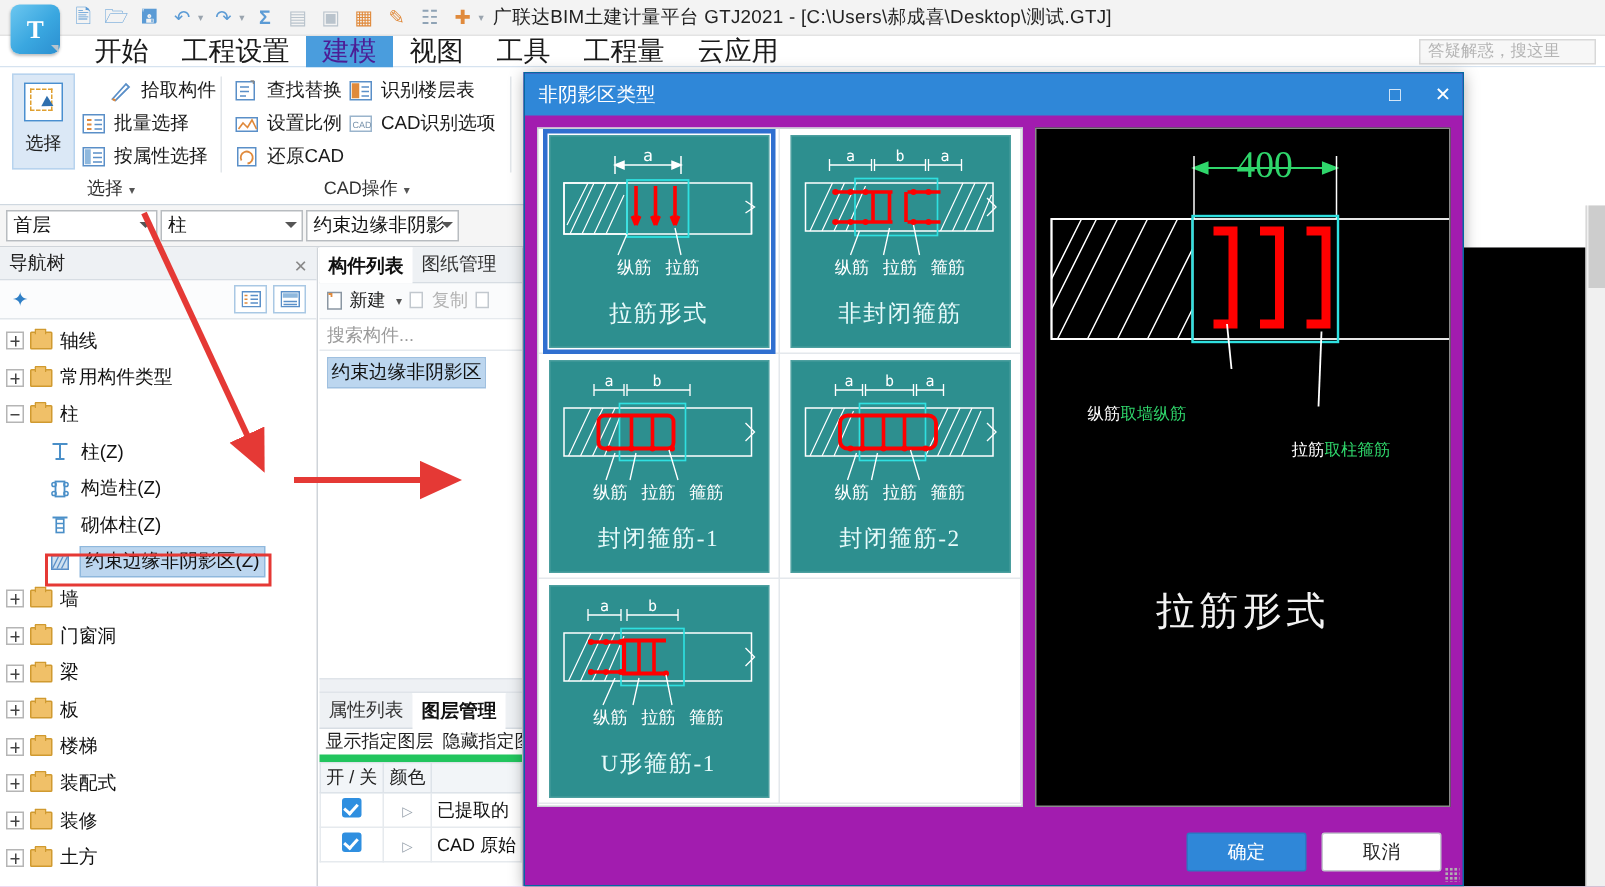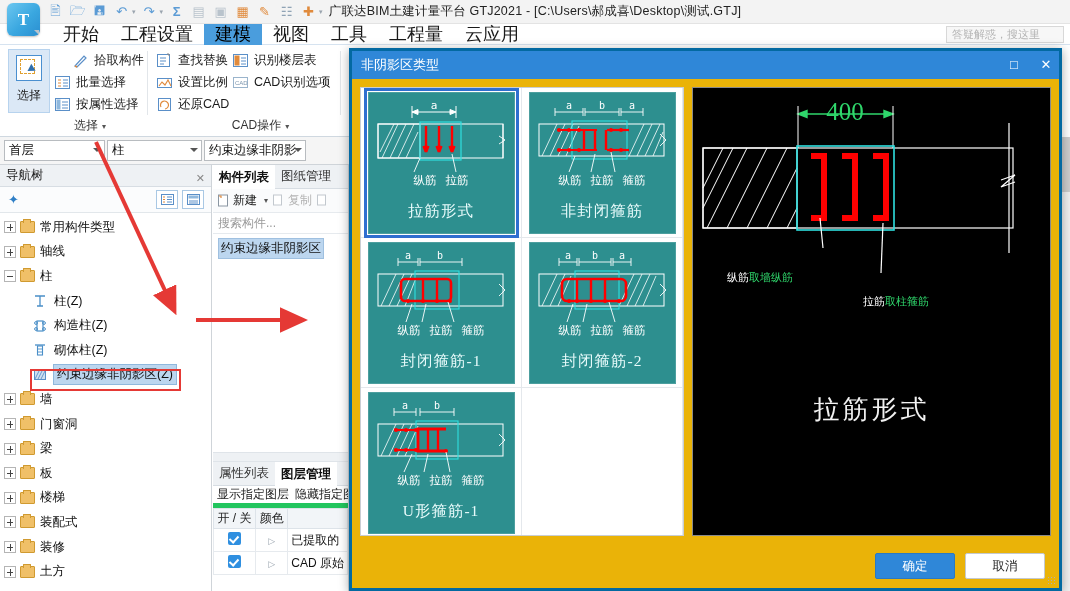--- a/index.html
+++ b/index.html
@@ -51,37 +51,37 @@
   }
   .logo-corner {
     position:absolute; left:34px; top:30px; width:0;height:0;
     border-left:5px solid transparent; border-top:5px solid #b9c3cc; z-index:12;
   }
   .tabs { position: absolute; left: 52px; top: 0; display: flex; height: 21px; }
   .tab {
     padding: 0 11px; height: 21px; line-height: 21px; font-size: 18px;
     color: #1a1a1a; cursor: default; white-space: nowrap;
   }
-  .tab.active { background: #4a9ddd; color: #000000; }
+  .tab.active { background: #4a9ddd; color: #4c1d95; }
   .helpbox {
     position: absolute; right: 6px; top: 2px; width: 118px; height: 17px;
     border: 1px solid #d8d8d8; background: #f7f7f7; color: #b4b4b4;
     font-size: 11px; line-height: 15px; padding-left: 5px; overflow:hidden;
     white-space:nowrap;
   }
 
   
   .ribbon {
     position: absolute; left: 0; top: 45px; width: 1070px; height: 92px;
     background: #ffffff; border-bottom: 1px solid #cfd8e0;
   }
   .rgroup { position: absolute; top: 0; height: 92px; }
   .rgroup .glabel {
     position: absolute; bottom: 3px; width: 100%; text-align: center;
-    font-size: 12px; color: #333; margin-left: 16px;
+    font-size: 12px; color: #333;
   }
   .rgroup .gsep { position: absolute; right: 0; top: 6px; bottom: 22px; width: 1px; background: #e2e6ea; }
 
   .bigbtn {
     position: absolute; left: 8px; top: 4px; width: 42px; height: 64px;
     background: #dbe8f6; border: 1px solid #b7d3ee;
     display: flex; flex-direction: column; align-items: center; justify-content: flex-start;
     padding-top: 5px;
   }
   .bigbtn .bico {
@@ -237,22 +237,22 @@
   .rscroll {
     position: absolute; right: 0; top: 137px; width: 13px; bottom: 0; background: #f0f0f0;
     border-left: 1px solid #d8d8d8;
   }
   .rscroll .thumb {
     position:absolute; left:1px; top:0px; width:11px; height:55px; background:#cdcdcd;
   }
 
   
   .dialog {
-    position: absolute; left: 349px; top: 48px; width: 713px; height: 543px;
-    background: #eab308; border: 3px solid #0369a1;
+    position: absolute; left: 349px; top: 48px; width: 627px; height: 543px;
+    background: #a21caf; border: 1px solid #0369a1;
     box-shadow: 0 2px 10px rgba(0,0,0,.35);
   }
   .dlg-title {
     height: 28px; background: #2f87d8; color: #fff; font-size: 13px;
     line-height: 28px; padding-left: 9px; position: relative; user-select:none;
   }
   .dlg-btns { position: absolute; right: 4px; top: 0; height: 28px; display: flex; align-items: center; gap: 14px; }
   .dlg-btns span { color: #fff; font-size: 13px; width: 18px; text-align: center; }
   .dlg-body { position: absolute; left:0; top:28px; right:0; bottom:44px; padding: 8px; }
 
@@ -502,26 +502,26 @@
             <rect x="0.5" y="0.5" width="12" height="10" fill="#fff" stroke="#5a8fc8"></rect>
             <rect x="1.5" y="1.5" width="10" height="3" fill="#8fb8dd"></rect>
             <path d="M2 7 h9 M2 9 h9" stroke="#5a8fc8" stroke-width="1"></path>
           </svg>
       </span>
     </div>
     <div class="tree">
       <div class="tnode">
         <span class="expander plus"></span>
         <span class="folder"></span>
+        <span class="lbl">轴线</span>
+      </div>
+      <div class="tnode">
+        <span class="expander plus"></span>
+        <span class="folder"></span>
         <span class="lbl">常用构件类型</span>
-      </div>
-      <div class="tnode">
-        <span class="expander plus"></span>
-        <span class="folder"></span>
-        <span class="lbl">轴线</span>
       </div>
       <div class="tnode">
         <span class="expander"></span>
         <span class="folder"></span>
         <span class="lbl">柱</span>
       </div>
       <div class="tnode child">
         <span class="cico">
           <svg width="16" height="16" viewBox="0 0 16 16">
               <path d="M3 3 h10 M8 3 v10 M5 13 h6" stroke="#4a8fc8" stroke-width="1.3" fill="none"></path>

